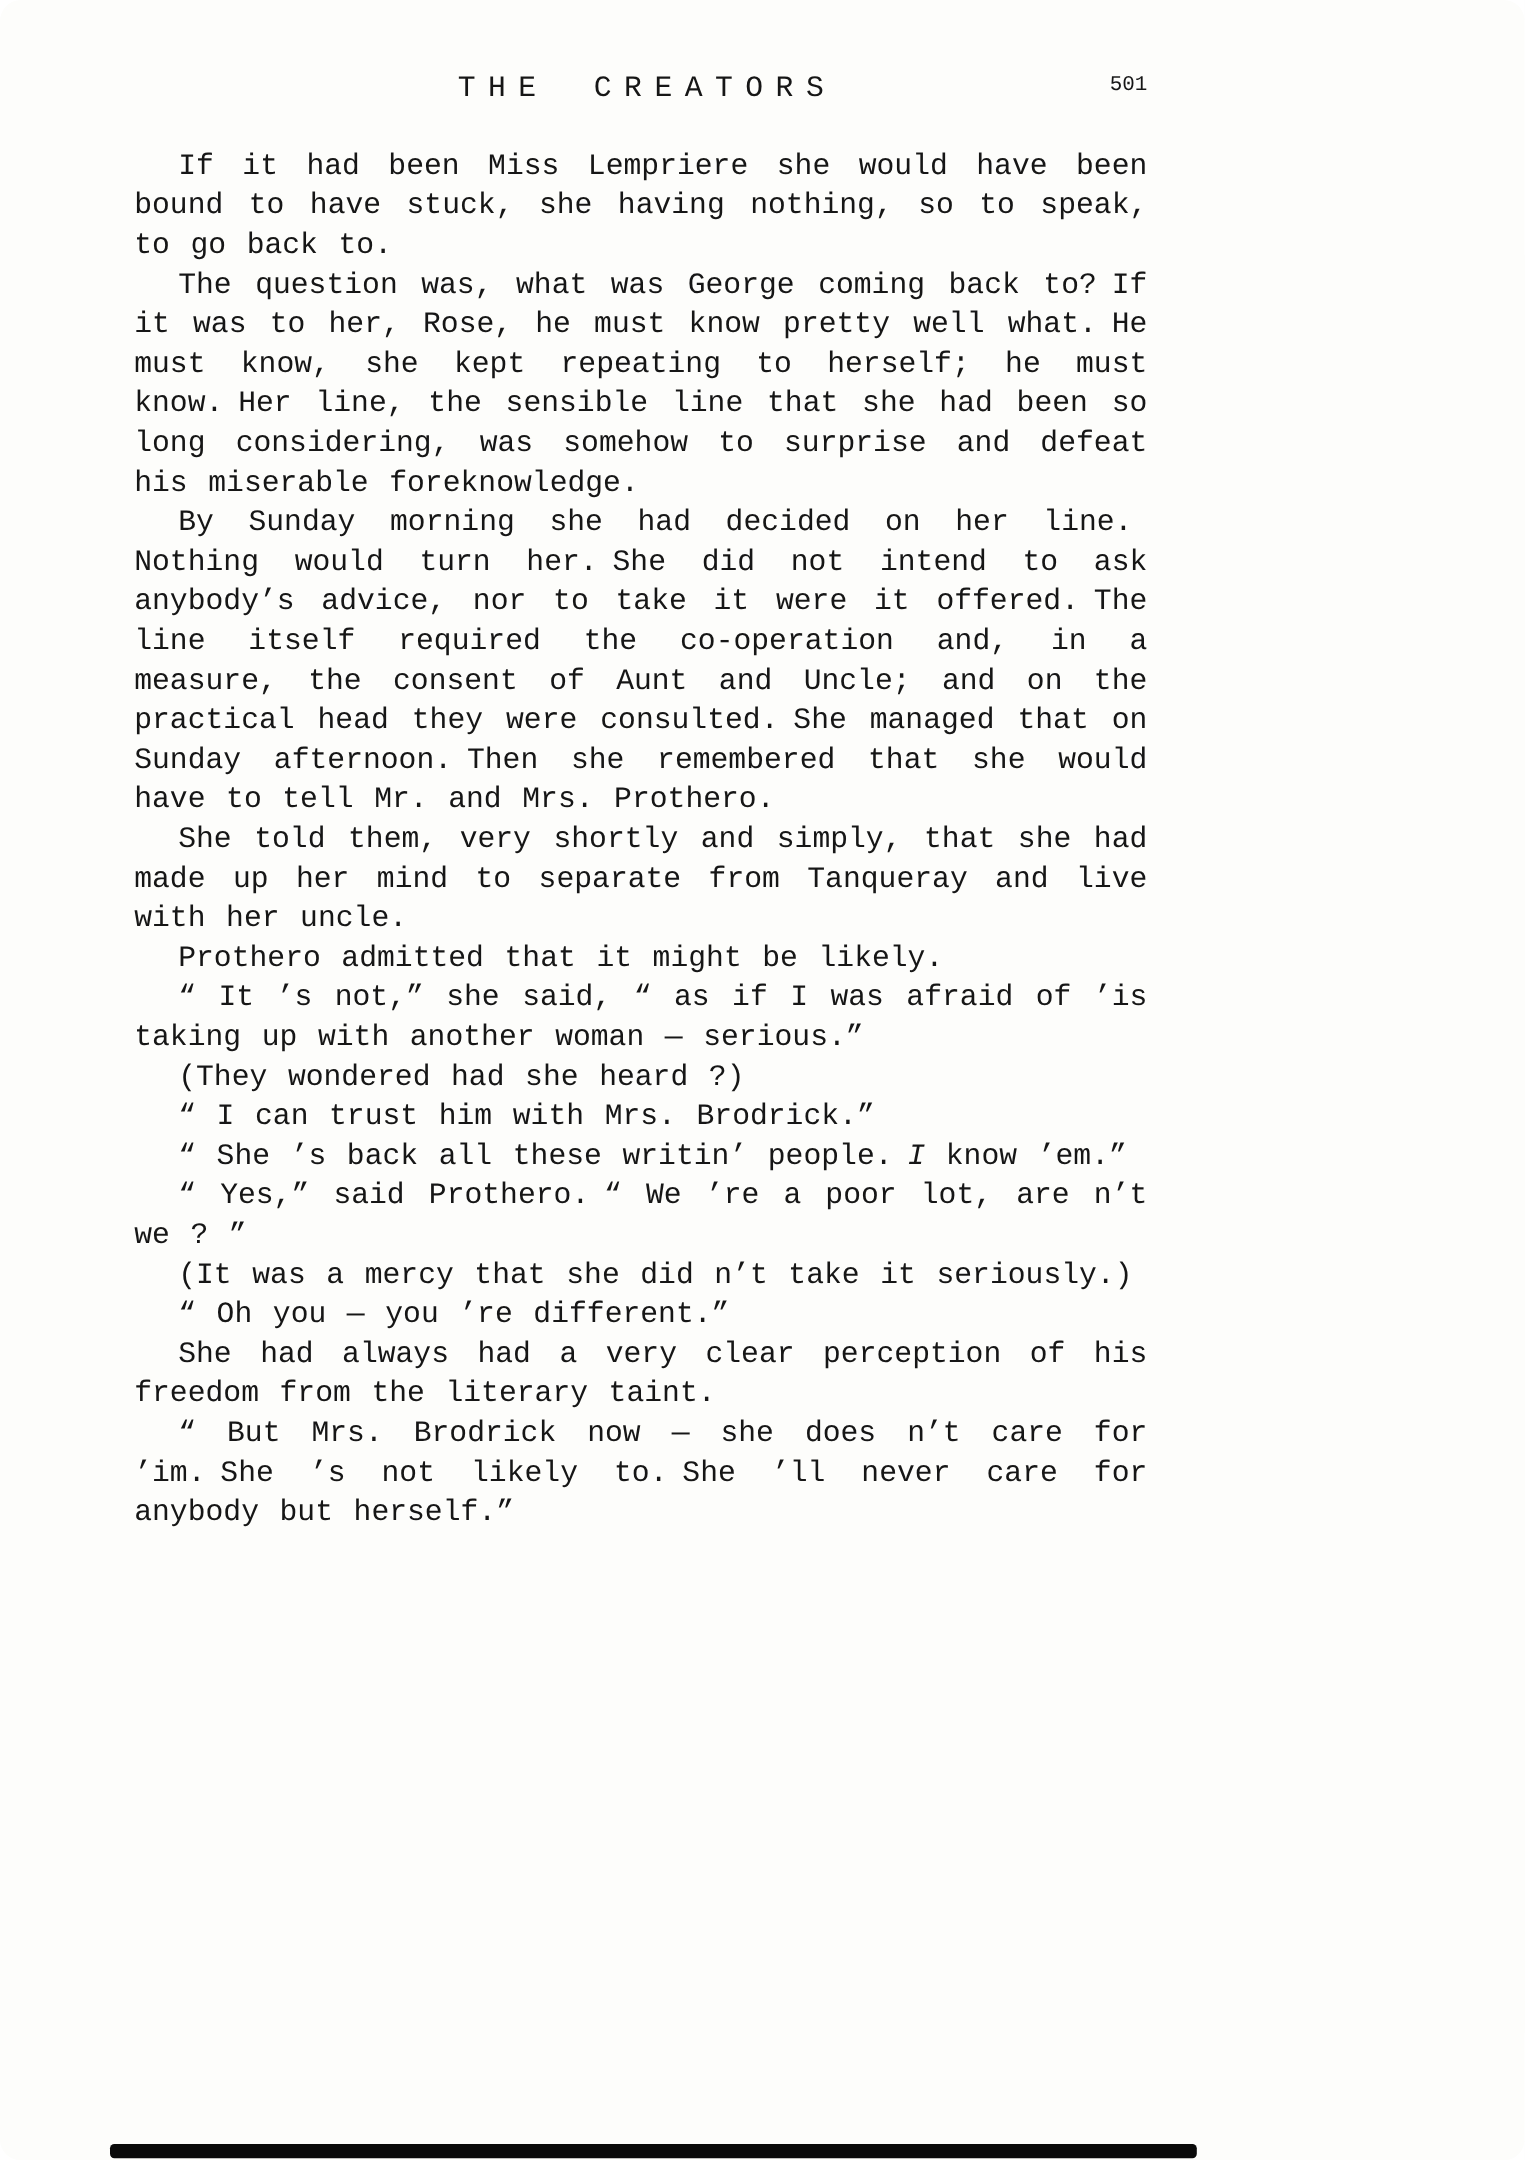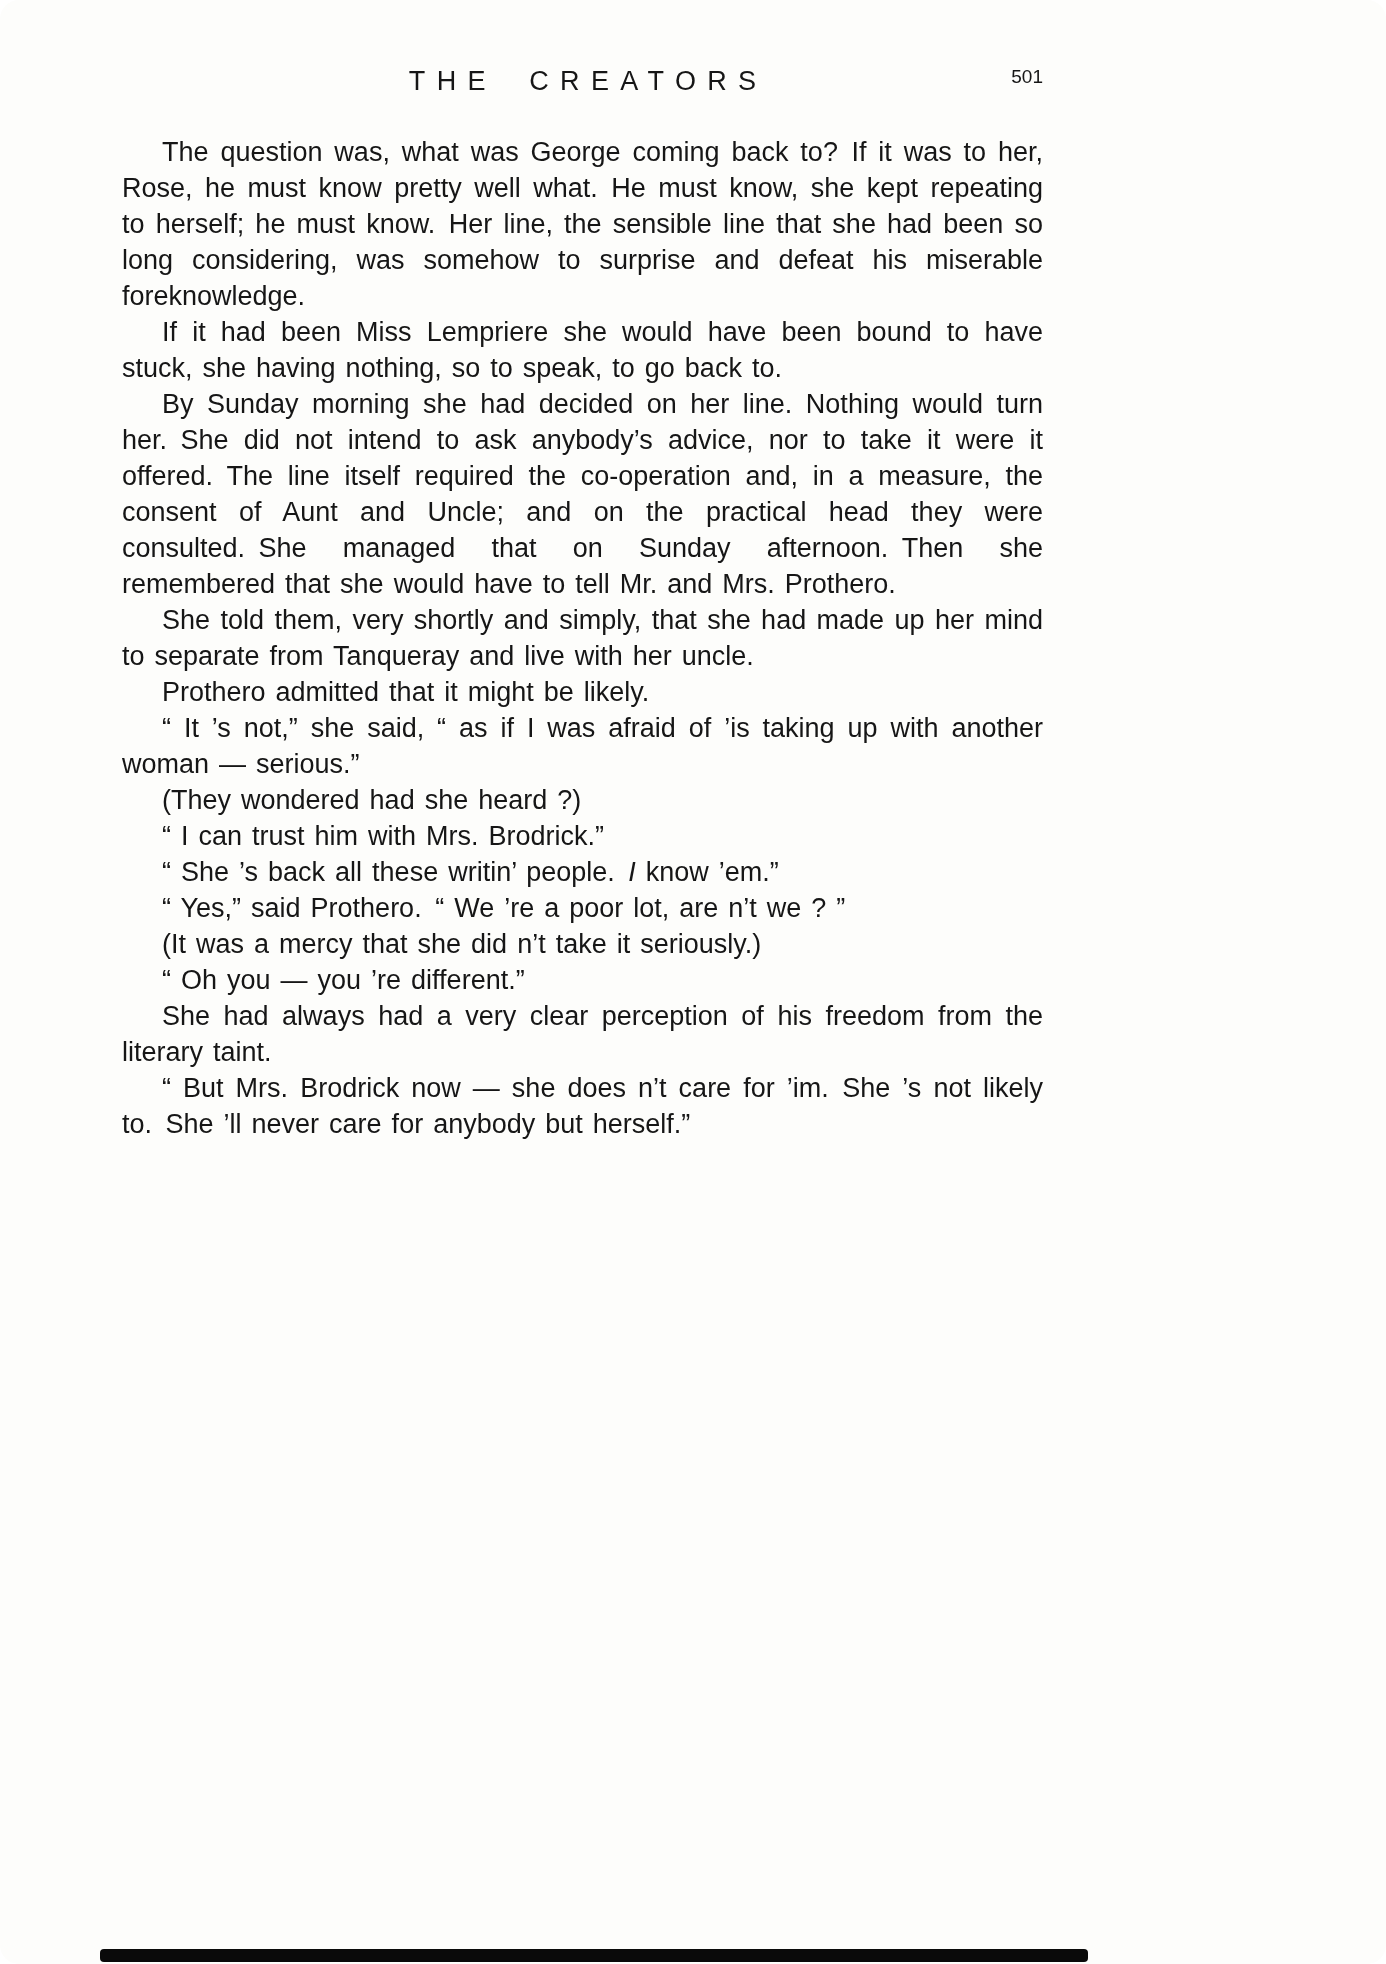--- a/index.html
+++ b/index.html
@@ -10,21 +10,21 @@
     width: 1386px;
     height: 1964px;
     background: #ffffff;
     overflow: hidden;
   }
   .page {
     position: relative;
     width: 1386px;
     height: 1964px;
     background: #fdfdfb;
-    font-family: Liberation Sans, sans-serif;
+    font-family: Liberation Mono, monospace;
     color: #161616;
     border-radius: 19px;
   }
   .content {
     position: absolute;
     left: 122px;
     top: 66px;
     width: 921px;
   }
   .header {
@@ -73,22 +73,22 @@
 </head>
 <body>
 
 <div class="page">
   <div class="content">
     <div class="header">
       <div class="running-title">THE CREATORS</div>
       <div class="page-number">501</div>
     </div>
     <div class="text-block">
+        <p class="para"><span>If it had been Miss Lempriere she would have been bound to have stuck, she having nothing, so to speak, to go back to.</span></p>
         <p class="para"><span>The question was, what was George coming back to? If it was to her, Rose, he must know pretty well what. He must know, she kept repeating to herself; he must know. Her line, the sensible line that she had been so long considering, was somehow to surprise and defeat his miserable foreknowledge.</span></p>
-        <p class="para"><span>If it had been Miss Lempriere she would have been bound to have stuck, she having nothing, so to speak, to go back to.</span></p>
         <p class="para"><span>By Sunday morning she had decided on her line. Nothing would turn her. She did not intend to ask anybody’s advice, nor to take it were it offered. The line itself required the co-operation and, in a measure, the consent of Aunt and Uncle; and on the practical head they were consulted. She managed that on Sunday afternoon. Then she remembered that she would have to tell Mr. and Mrs. Prothero.</span></p>
         <p class="para"><span>She told them, very shortly and simply, that she had made up her mind to separate from Tanqueray and live with her uncle.</span></p>
         <p class="para"><span>Prothero admitted that it might be likely.</span></p>
         <p class="para"><span>“ It ’s not,” she said, “ as if I was afraid of ’is taking up with another woman — serious.”</span></p>
         <p class="para"><span>(They wondered had she heard ?)</span></p>
         <p class="para"><span>“ I can trust him with Mrs. Brodrick.”</span></p>
         <p class="para"><span>“ She ’s back all these writin’ people. </span><span class="italic">I</span><span> know ’em.”</span></p>
         <p class="para"><span>“ Yes,” said Prothero. “ We ’re a poor lot, are n’t we ? ”</span></p>
         <p class="para"><span>(It was a mercy that she did n’t take it seriously.)</span></p>
         <p class="para"><span>“ Oh you — you ’re different.”</span></p>

